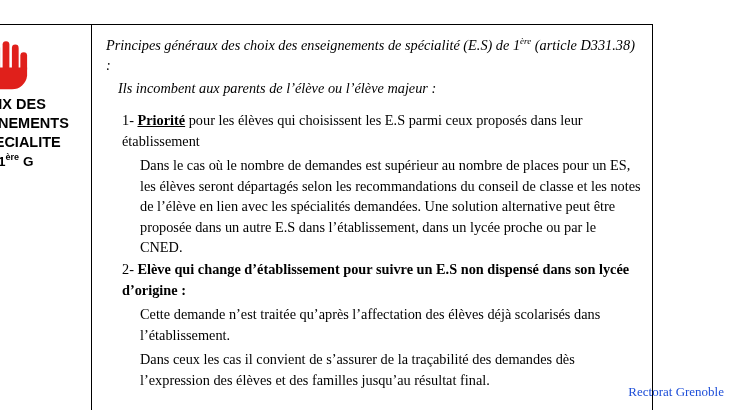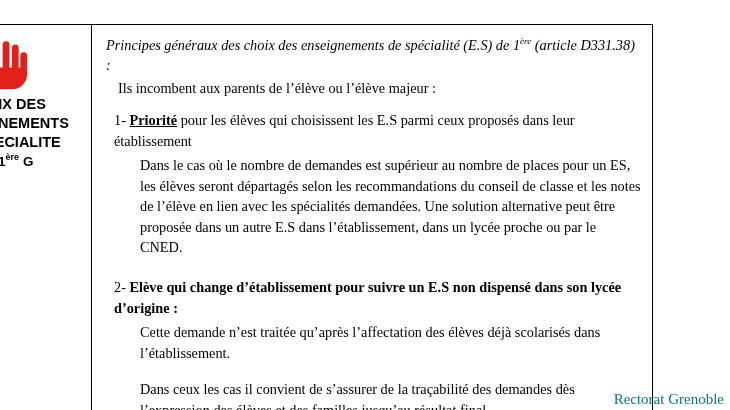--- a/index.html
+++ b/index.html
@@ -68,55 +68,56 @@
   .body-cell-inner {
     padding: 10px 10px 28px 14px;
     font-size: 14.3px;
     line-height: 1.43;
   }
   .intro {
     font-style: italic;
     margin: 0 0 2px 0;
   }
   .intro-2 {
+    font-style: italic;
     margin: 0 0 12px 0;
     padding-left: 12px;
   }
   .num-item {
-    margin: 0 0 4px 8px;
+    margin: 0 0 4px 16px;
     font-weight: bold;
     font-family: "Liberation Serif", serif;
   }
   .num-item .num {
     font-weight: normal;
   }
   .num-item-1 {
     font-weight: normal;
   }
   .num-item-1 .u-bold {
     font-weight: bold;
     text-decoration: underline;
   }
   .para {
     margin: 0 0 0 0;
     padding-left: 34px;
     text-align: left;
   }
-  .para.spaced { margin-bottom: 20px; }
-  .para.tight { margin-bottom: 16px; }
+  .para.spaced { margin-bottom: 2px; }
+  .para.tight { margin-bottom: 4px; }
   .para b { font-weight: normal; }
 
   
   .footer {
     position: absolute;
     right: 6px;
-    bottom: 2px;
+    bottom: 10px;
     font-family: "Liberation Serif", serif;
-    font-size: 15px;
-    color: #0f766e;
+    font-size: 13px;
+    color: #1d4ed8;
     white-space: nowrap;
   }
 </style>
 </head>
 <body>
 
 <div class="page">
 
   <table class="doc-table">
     <tbody>

